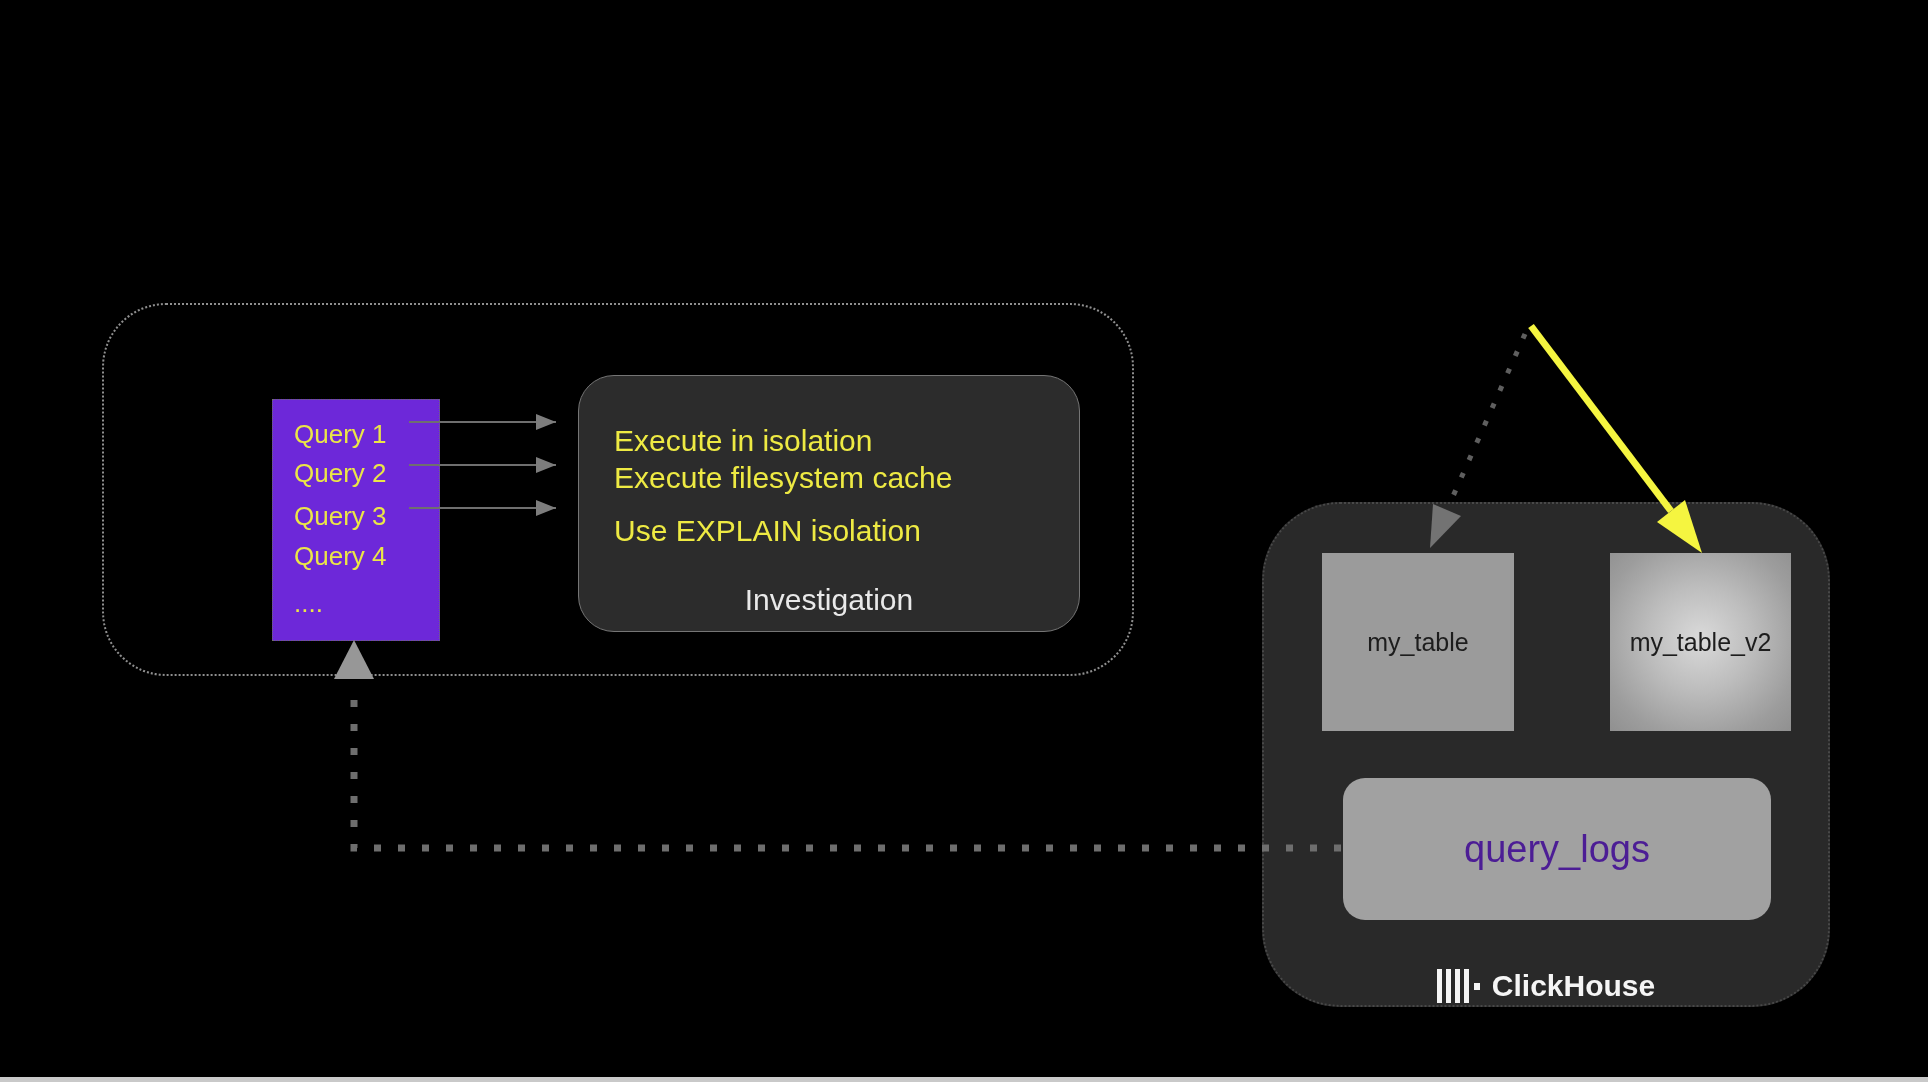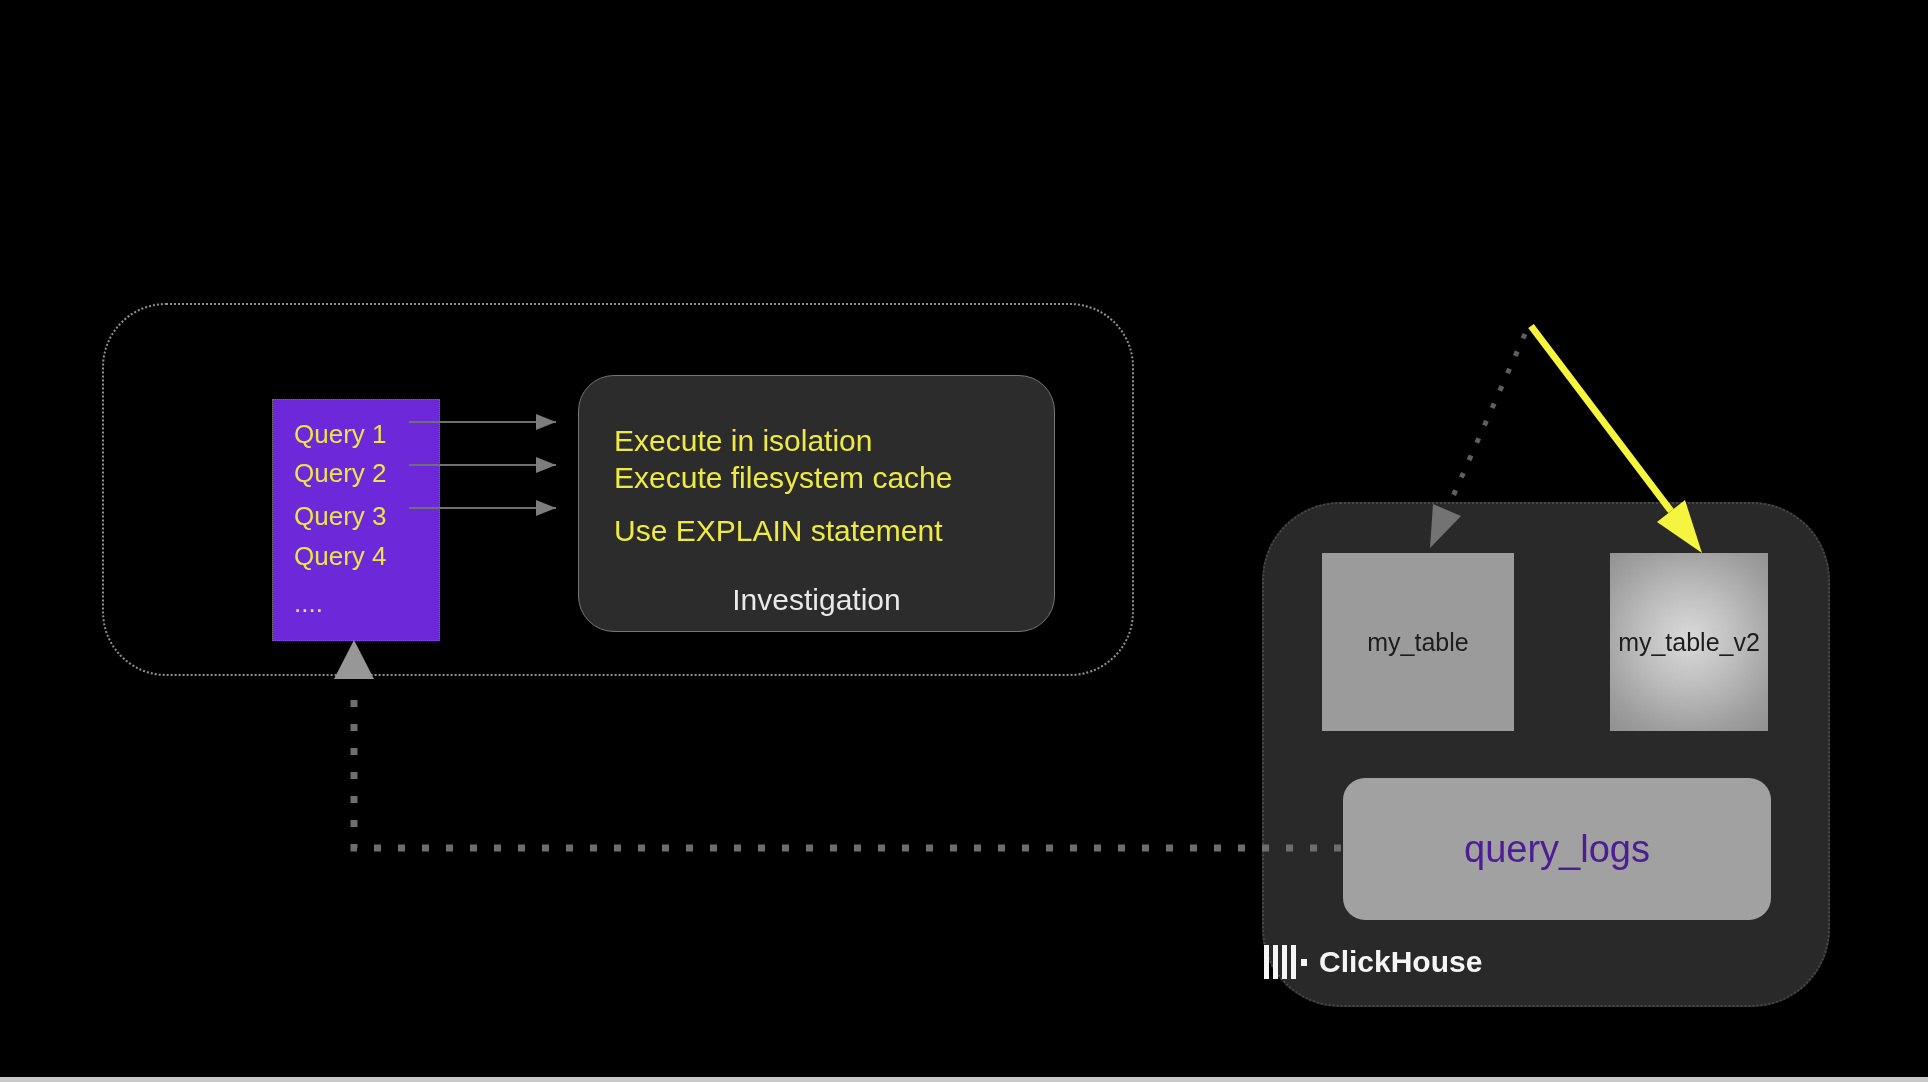--- a/index.html
+++ b/index.html
@@ -16,21 +16,21 @@
   .query-box{
     left:272px;top:399px;width:166px;height:240px;
     background:#6d28d9;border:1px dotted #6e6e6e;
   }
   .query-item{
     position:absolute;left:21px;height:30px;line-height:30px;
     color:#ebe647;font-size:26px;white-space:nowrap;
   }
   .inv-box{
     left:578px;top:375px;width:475px;height:255px;
-    background:#2c2c2c;border:1px solid #757575;border-radius:36px;
+    background:#2c2c2c;border:1px solid #757575;border-radius:36px;padding-left:25px;
   }
   .inv-tip{
     position:absolute;left:35px;height:34px;line-height:34px;
     color:#eeea43;font-size:30px;white-space:nowrap;
   }
   .inv-label{
     position:absolute;left:0;width:100%;top:207px;height:34px;line-height:34px;
     text-align:center;color:#e9e9e9;font-size:30px;
   }
   
@@ -45,32 +45,32 @@
     left:1262px;top:502px;width:568px;height:505px;
     background:#292929;border:2px dotted #484848;border-radius:78px;
     box-sizing:border-box;
   }
   .table-sq{
     position:absolute;display:flex;align-items:center;justify-content:center;
     font-size:25px;color:#1d1d1d;
   }
   .tbl-left{left:58px;top:49px;width:192px;height:178px;background:#9b9b9b;}
   .tbl-right{
-    left:346px;top:49px;width:158px;height:178px;
+    left:346px;top:49px;width:181px;height:178px;
     background:radial-gradient(circle at 50% 48%, #dadada 0%, #bdbdbd 40%, #9d9d9d 78%, #909090 100%);
   }
   .logs-box{
     position:absolute;left:79px;top:274px;width:428px;height:142px;
     background:#a1a1a1;border-radius:22px;
     display:flex;align-items:center;justify-content:center;
     color:#4c1d95;font-size:38px;
   }
   .logo-row{
-    position:absolute;left:0;top:438px;width:100%;height:40px;
-    display:flex;align-items:center;
+    position:absolute;left:0;top:462px;width:100%;height:40px;
+    display:flex;align-items:center;justify-content:center;
   }
   .logo-bars{display:flex;align-items:center;}
   .logo-bars i{display:block;width:5px;height:34px;background:#f5f5f5;margin-right:4px;}
   .logo-bars b{display:block;width:6px;height:7px;background:#f5f5f5;margin-left:1px;}
   .brand-text{color:#f5f5f5;font-size:30px;font-weight:600;margin-left:12px;}
   .overlay{position:absolute;left:0;top:0;pointer-events:none;}
   .bottom-strip{left:0;top:1077px;width:1928px;height:5px;background:#c9c9c9;}
 </style>
 </head>
 <body>
@@ -83,21 +83,21 @@
     <div class="query-item" style="top:19px">Query 1</div>
     <div class="query-item" style="top:58px">Query 2</div>
     <div class="query-item" style="top:101px">Query 3</div>
     <div class="query-item" style="top:141px">Query 4</div>
     <div class="query-item" style="top:188px">....</div>
   </div>
 
   <div class="abs inv-box">
     <div class="inv-tip" style="top:48px">Execute in isolation</div>
     <div class="inv-tip" style="top:85px">Execute filesystem cache</div>
-    <div class="inv-tip" style="top:138px">Use EXPLAIN statement</div>
+    <div class="inv-tip" style="top:138px">Use EXPLAIN isolation</div>
     <div class="inv-label">Investigation</div>
   </div>
 
 
   <div class="abs ch-box">
     <div class="table-sq tbl-left">
       <span>my_table</span>
     </div>
     <div class="table-sq tbl-right">
       <span>my_table_v2</span>

